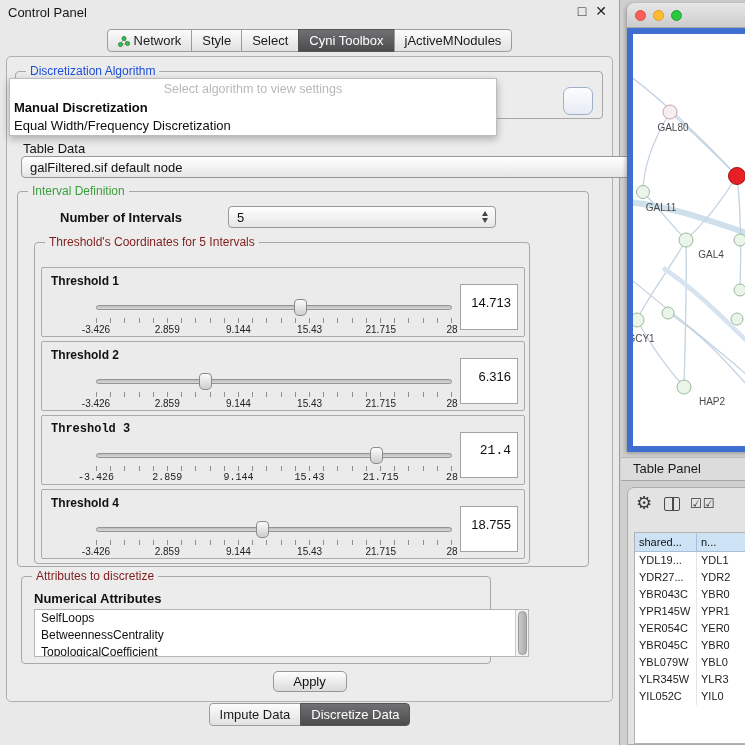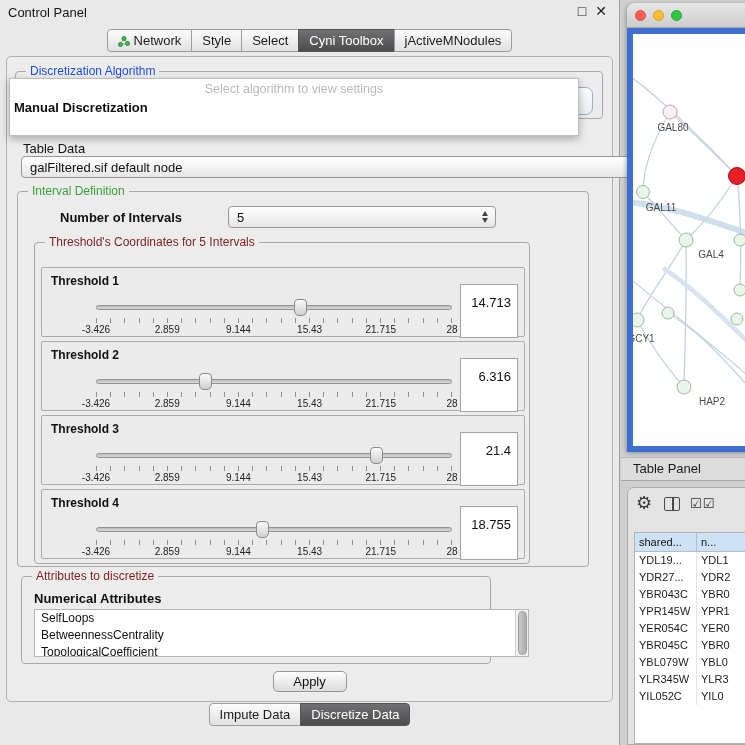--- a/index.html
+++ b/index.html
@@ -26,21 +26,21 @@
 
   .group{position:absolute;border:1px solid #a8a8a8;border-radius:4px}
   .group-title{position:absolute;top:-8px;left:10px;background:#ececec;padding:0 4px;font-size:12px;white-space:nowrap;color:#1d4ed8}
   .group-title.green{color:#3ba03b}
   .group-title.blue{color:#7f1d1d}
 
   .algo{left:8px;top:14px;width:588px;height:48px}
   .combo-frag{position:absolute;left:556px;top:30px;width:30px;height:28px;border:1px solid #9fb0c8;border-radius:7px;
               background:linear-gradient(#fbfcfe,#e7ecf3);z-index:4}
 
-  .overlay{position:absolute;left:2px;top:21px;width:570px;height:58px;background:#fff;border:1px solid #bdbdbd;
+  .overlay{position:absolute;left:2px;top:21px;width:488px;height:58px;background:#fff;border:1px solid #bdbdbd;
            box-shadow:0 3px 8px rgba(0,0,0,.28);z-index:10}
   .overlay .ph{text-align:center;color:#b9b9b9;font-size:12.5px;margin-top:3px}
   .overlay .opt1{font-weight:bold;font-size:13px;margin:4px 0 0 4px;color:#0d0d0d}
   .overlay .opt2{font-size:13px;margin:3px 0 0 4px;color:#0d0d0d}
 
   .td-label{position:absolute;left:16px;top:84px;font-size:13px;color:#141414}
   .combo{position:absolute;border:1px solid #989898;border-radius:4px;background:linear-gradient(#ffffff,#e6e6e6)}
   .combo.table-data{left:14px;top:99px;width:684px;height:22px}
   .combo .combo-text{position:absolute;left:8px;top:3px;font-size:13px;white-space:nowrap}
   .spin{position:absolute;right:7px;top:4px;display:flex;flex-direction:column;gap:2px;align-items:center}
@@ -55,21 +55,21 @@
   .thr-group{left:16px;top:50px;width:496px;height:322px}
   .th-block{position:absolute;left:6px;width:484px;height:70px;border:1px solid #ababab;border-radius:2px;background:#ebebeb}
   .th-label{position:absolute;left:9px;top:6px;font-weight:bold;font-size:12px}
   .slider{position:absolute;left:54px;top:30px;width:356px;height:36px}
   .track{position:absolute;left:0;right:0;top:7px;height:5px;background:linear-gradient(#bdbdbd,#d8d8d8);border:1px solid #939393;border-radius:3px}
   .thumb{position:absolute;top:1px;width:13px;height:17px;background:linear-gradient(#fbfbfb,#cecece);border:1px solid #8a8a8a;border-radius:4px 4px 5px 5px}
   .ticks{position:absolute;left:0;right:0;top:20px;height:5px;
          background:repeating-linear-gradient(90deg,#8f8f8f 0,#8f8f8f 1px,transparent 1px,transparent 14.2px)}
   .tick-labels{position:absolute;left:0;right:0;top:26px;height:12px}
   .tick-label{position:absolute;transform:translateX(-50%);font-size:10px;color:#222;white-space:nowrap}
-  .valuebox{position:absolute;right:6px;top:16px;width:58px;height:54px;background:#fff;border:1px solid #a3a3a3;
+  .valuebox{position:absolute;right:6px;top:16px;width:58px;height:46px;background:#fff;border:1px solid #a3a3a3;
             font-size:13px;text-align:right;line-height:36px;padding-right:6px}
 
   .attrs{left:14px;top:519px;width:470px;height:88px}
   .attrs-subtitle{position:absolute;left:12px;top:14px;font-weight:bold;font-size:13px}
   .listbox{position:absolute;left:12px;top:32px;width:495px;height:48px;background:#fff;border:1px solid #b5b5b5;overflow:hidden}
   .list-item{font-size:12px;line-height:17px;padding-left:6px;white-space:nowrap}
   .list-scrollbar{position:absolute;right:0;top:0;bottom:0;width:13px;background:#f2f2f2;border-left:1px solid #ccc}
   .list-thumb{position:absolute;left:1.5px;top:1px;width:9px;height:44px;background:linear-gradient(90deg,#c9c9c9,#acacac);border:1px solid #999;border-radius:5px}
 
   .apply-btn{position:absolute;left:50%;transform:translateX(-50%);top:614px;width:74px;height:21px;border:1px solid #979797;
@@ -141,20 +141,21 @@
   <div class="inner">
 
     <div class="group algo">
       <span class="group-title">Discretization Algorithm</span>
     </div>
     <div class="combo-frag"></div>
 
     <div class="overlay">
       <div class="ph">Select algorithm to view settings</div>
       <div class="opt1">Manual Discretization</div>
+      <div class="opt2">Equal Width/Frequency Discretization</div>
     </div>
 
     <div class="td-label">Table Data</div>
     <div class="combo table-data">
       <span class="combo-text">galFiltered.sif default node</span>
       <span class="spin">
           <i class="up"></i>
           <i class="down"></i>
         </span>
     </div>
@@ -201,21 +202,21 @@
                   <span class="tick-label" style="left: 20%;">2.859</span>
                   <span class="tick-label" style="left: 40%;">9.144</span>
                   <span class="tick-label" style="left: 60%;">15.43</span>
                   <span class="tick-label" style="left: 80%;">21.715</span>
                   <span class="tick-label" style="left: 100%;">28</span>
                 </div>
                 <div class="thumb" style="left: calc(31% - 7px);"></div>
               </div>
               <div class="valuebox">6.316</div>
             </div>
-            <div class="th-block" style="top: 172px;">
+            <div class="th-block" style="top: 172px; font-family: Liberation Mono, monospace;">
               <div class="th-label">Threshold 3</div>
               <div class="slider">
                 <div class="track"></div>
                 <div class="ticks"></div>
                 <div class="tick-labels">
                   <span class="tick-label" style="left: 0%;">-3.426</span>
                   <span class="tick-label" style="left: 20%;">2.859</span>
                   <span class="tick-label" style="left: 40%;">9.144</span>
                   <span class="tick-label" style="left: 60%;">15.43</span>
                   <span class="tick-label" style="left: 80%;">21.715</span>

